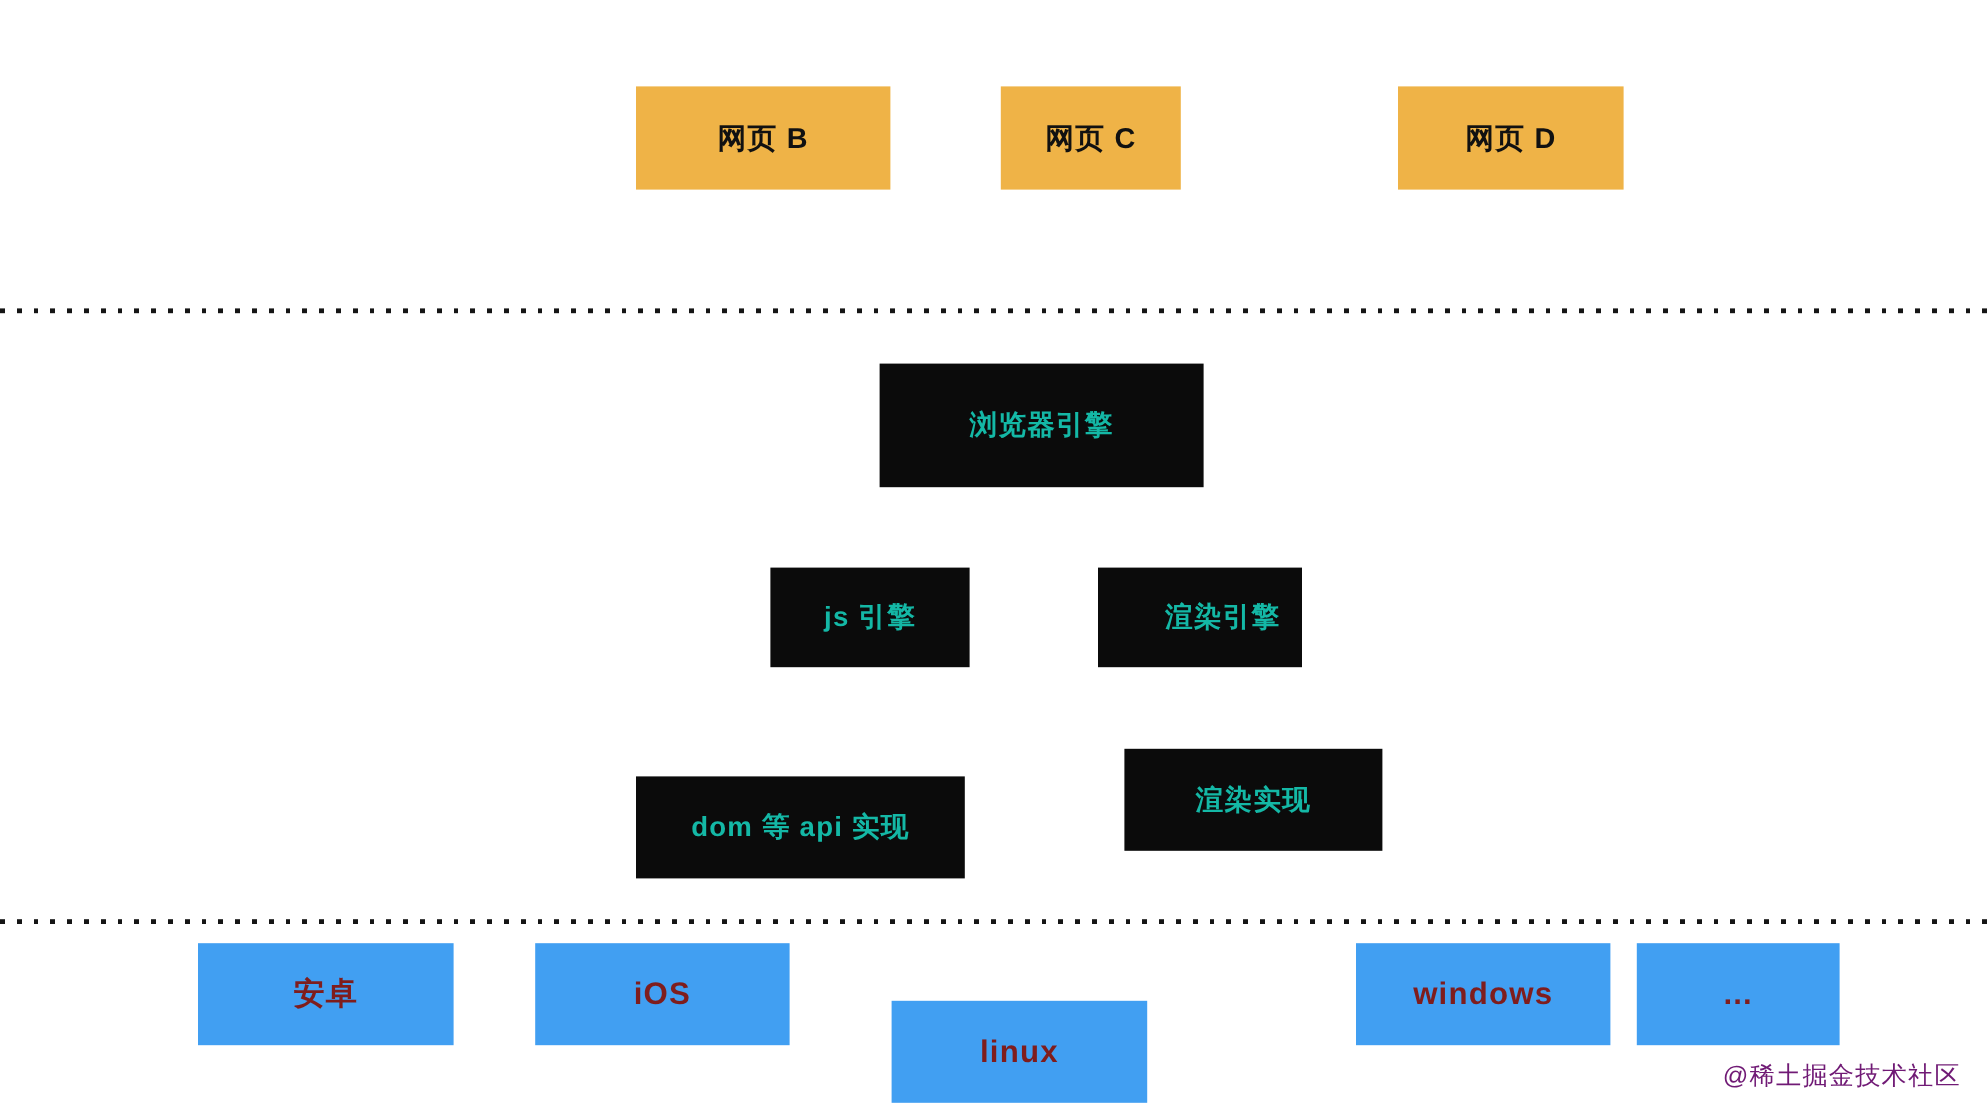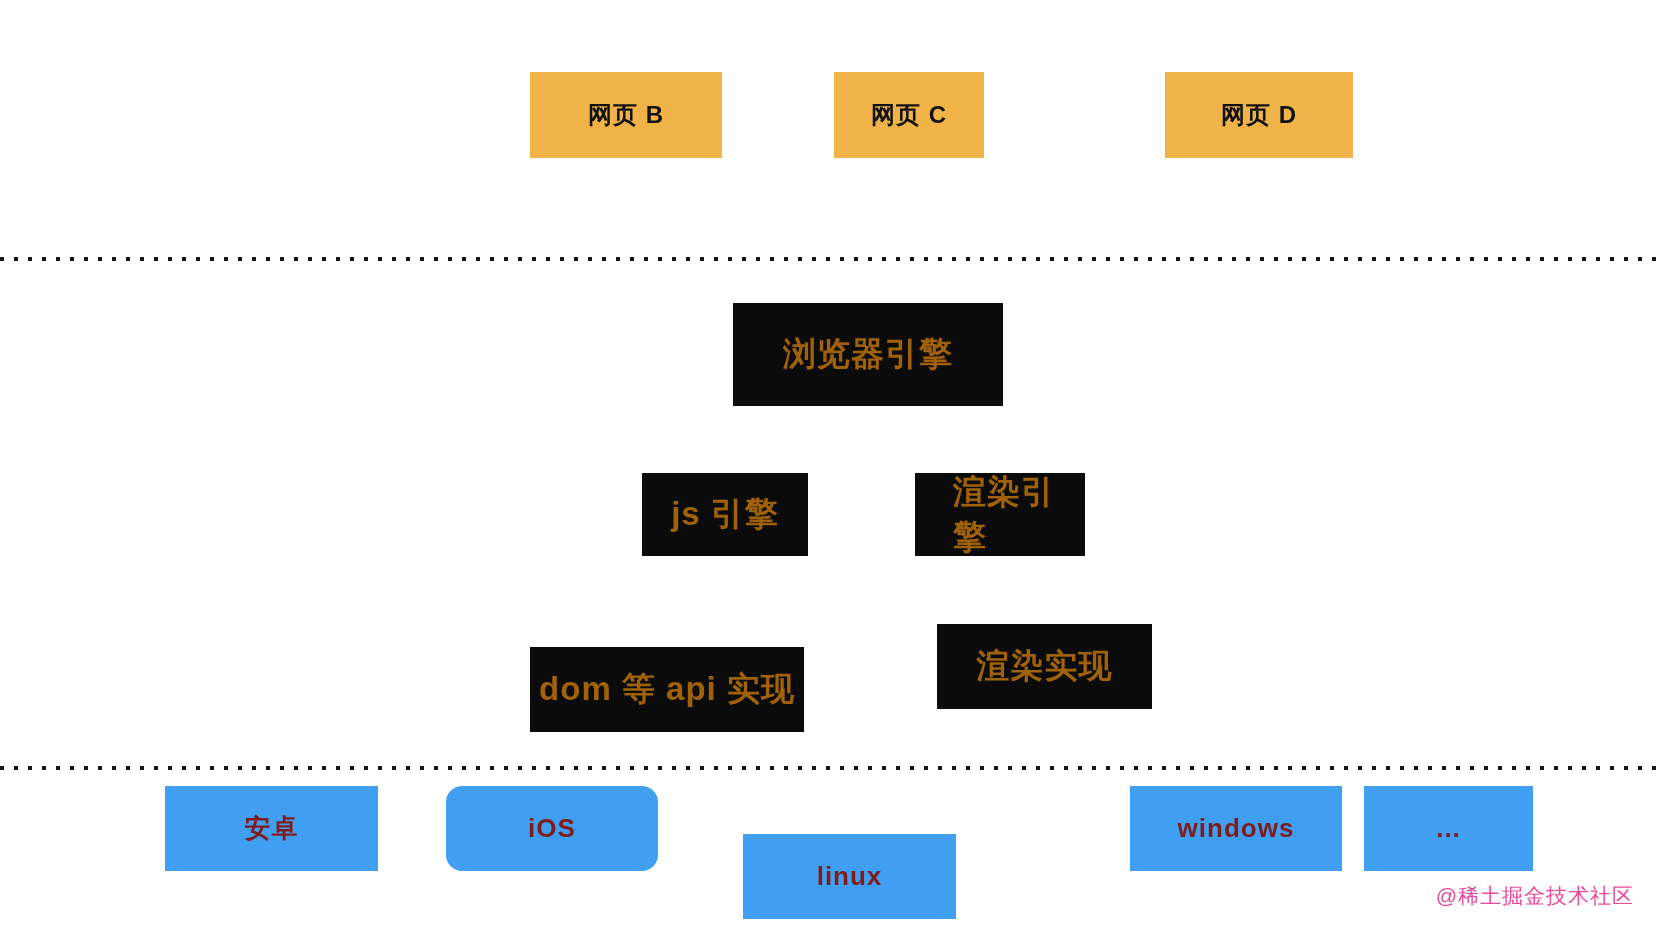--- a/index.html
+++ b/index.html
@@ -26,62 +26,62 @@
   }
   .page-box {
     background: #efb347;
     color: #111111;
     font-size: 24px;
     height: 86px;
     top: 72px;
   }
   .node-box {
     background: #0b0b0b;
-    color: #a16207;
-    font-size: 33px;
+    color: #14b8a6;
+    font-size: 23px;
   }
   .platform-box {
     background: #419ff2;
     color: #7f1d1d;
     font-size: 26px;
     height: 85px;
     top: 786px;
   }
   .dotted-line {
     position: absolute;
     left: 0;
     width: 1656px;
     height: 4px;
     background: repeating-linear-gradient(90deg, #151515 0 4px, transparent 4px 14px);
   }
   
   .wa { left: 211px;  width: 187px; }
-  .wb { left: 530px;  width: 192px; }
+  .wb { left: 530px;  width: 212px; }
   .wc { left: 834px;  width: 150px; }
   .wd { left: 1165px; width: 188px; }
   
   .sep-top    { top: 257px; }
   .sep-bottom { top: 766px; }
   
   .be  { left: 733px; top: 303px; width: 270px; height: 103px; }
   .jse { left: 642px; top: 473px; width: 166px; height: 83px;  }
   .ren { left: 915px; top: 473px; width: 170px; height: 83px; padding-left: 38px;  }
   .dom { left: 530px; top: 624px; width: 274px; height: 85px; margin-top: 23px;  }
   .rim { left: 937px; top: 624px; width: 215px; height: 85px;  }
   
   .p1 { left: 165px;  width: 213px; }
-  .p2 { left: 446px;  width: 212px; border-radius: 16px; }
+  .p2 { left: 446px;  width: 212px; }
   .p3 { left: 743px;  width: 213px; margin-top: 48px; }
   .p4 { left: 1130px; width: 212px; }
   .p5 { left: 1364px; width: 169px; }
   .watermark {
     position: absolute;
     right: 22px;
     bottom: 16px;
-    color: #ec4899;
+    color: #701a75;
     font-size: 21px;
     font-weight: 400;
     letter-spacing: 1px;
   }
 </style>
 </head>
 <body>
 
 <div class="canvas">
 

